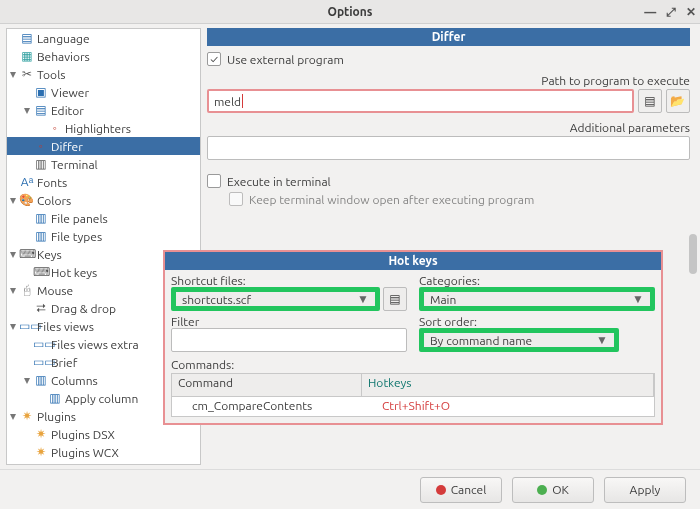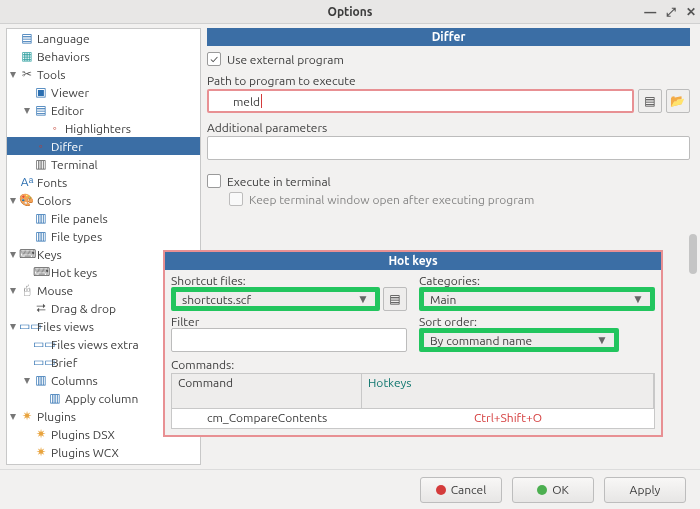--- a/index.html
+++ b/index.html
@@ -19,42 +19,42 @@
 .tw { display:inline-block; width:12px; text-align:center; color:#777; }
 .tw.blank { visibility:hidden; }
 .ic { display:inline-block; width:16px; text-align:center; margin-right:2px; }
 .content { flex:1; display:flex; flex-direction:column; position:relative; padding: 4px 10px 4px 4px; }
 
 .section-head { background: #3b6ea5; color:#fff; text-align:center; font-weight:bold; height:18px; line-height:18px; }
 
 .row { display:flex; align-items:center; margin-top:6px; }
 .checkbox { width:14px; height:14px; border:1px solid #9a9a9a; border-radius:2px; margin-right:6px; display:flex; align-items:center; justify-content:center; background:#fff; }
 .checkbox.checked::after { content:"✓"; font-size:11px; color:#444; line-height:1; }
-.lbl { margin-top:8px; }
-.textinput { width:100%; height:24px; background:#fff; border:1px solid #bcbcbc; border-radius:2px; padding:0 24px; display:flex; align-items:center; }
+.lbl { margin-top:8px;text-align:right; }
+.textinput { width:100%; height:24px; background:#fff; border:1px solid #bcbcbc; border-radius:2px; padding:0 5px; display:flex; align-items:center; }
 .path-row { display:flex; gap:4px; margin-top:2px; }
 .icon-btn { width:24px; height:24px; border:1px solid #bcbcbc; border-radius:2px; background:#f0efee; display:flex; align-items:center; justify-content:center; cursor:pointer; }
 .indent-sub { margin-left:22px; }
 
 
 .hotkeys-pop { position:absolute; left:-40px; top:226px; width:500px; border:2px solid #e89093; background:#f2f1f0; padding-bottom:2px; }
 .hotkeys-pop .hk-body { padding:0 6px 4px 6px; }
 .hk-grid { display:flex; gap:12px; margin-top:4px; }
 .hk-col { flex:1; display:flex; flex-direction:column; }
 .combo { height:24px; background:#eeedec; border:5px solid #22c55e; border-radius:2px; display:flex; align-items:center; justify-content:space-between; padding:0 6px; cursor:pointer; }
 .combo .arrow { color:#666; }
 .open-btn { width:24px; height:24px; border:1px solid #bcbcbc; background:#eeedec; border-radius:2px; display:flex; align-items:center; justify-content:center; margin-left:3px; cursor:pointer; }
 .shortcut-row { display:flex; align-items:flex-end; }
 .filter-input { height:24px; background:#fff; border:1px solid #bcbcbc; border-radius:2px; padding:0 6px; }
 .sort-combo { width:200px;text-align:center; }
 .table-wrap { margin-top:2px; }
-.table-head { display:flex; height:36px; background:#eeedec; border:1px solid #c8c8c8; }
+.table-head { display:flex; height:24px; background:#eeedec; border:1px solid #c8c8c8; }
 .table-head > div { padding:2px 6px; border-right:1px solid #c8c8c8; }
 .table-row { display:flex; height:20px; background:#fff; border:1px solid #c8c8c8; border-top:none; }
-.table-row > div { padding:2px 8px;text-align:center; }
+.table-row > div { padding:2px 20px; }
 .col-cmd { width:190px; }
 .col-hk { flex:1; color:#d43b3b; }
 .table-head .col-hk { color:#0f766e; }
 
 
 .red-box { border:2px solid #e89093; border-radius:2px; }
 
 
 .footer { height:40px; display:flex; align-items:center; justify-content:flex-end; gap:10px; padding-right:14px; border-top:1px solid #dcdcdc; }
 .btn { height:26px; min-width:82px; border:1px solid #bdbdbd; border-radius:3px; background:linear-gradient(#f8f7f6, #e7e6e5); display:flex; align-items:center; justify-content:center; gap:5px; cursor:pointer; }

